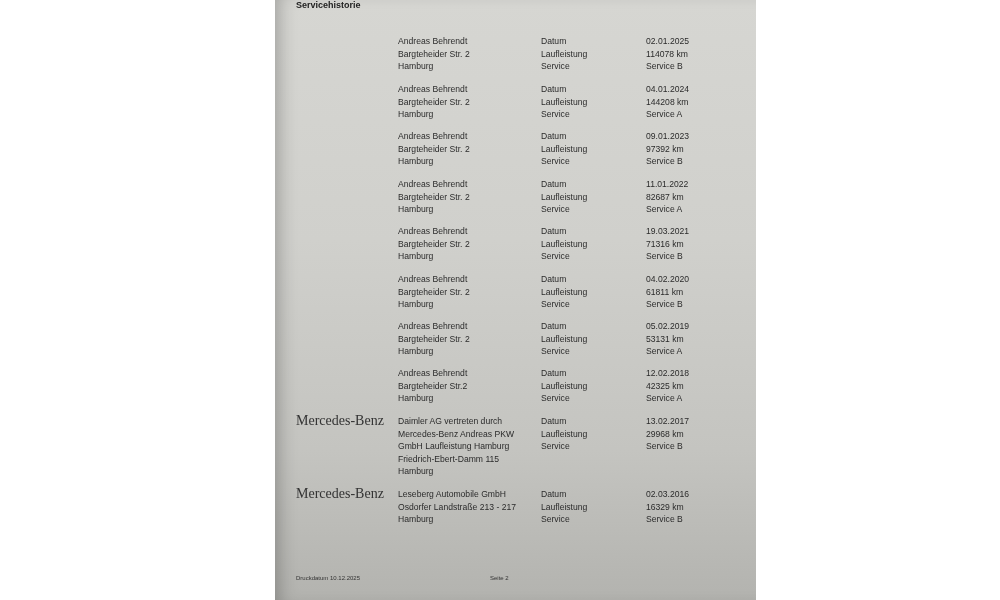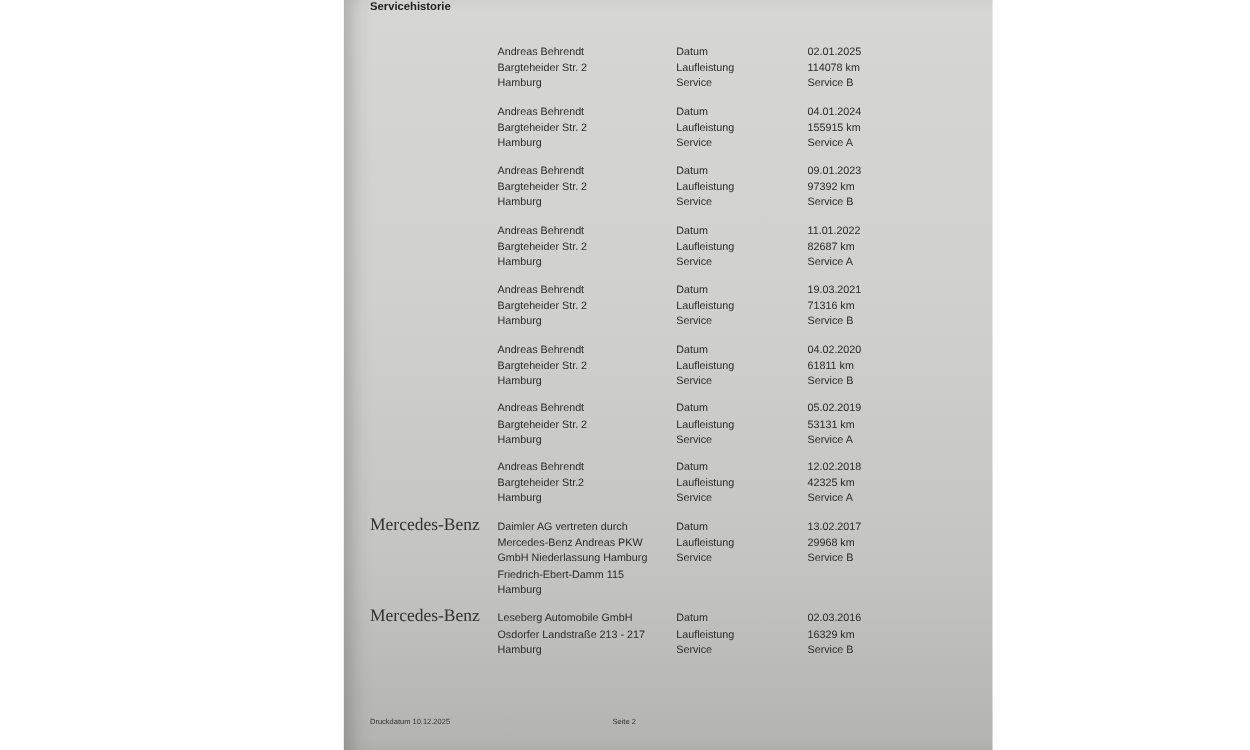--- a/index.html
+++ b/index.html
@@ -1,18 +1,18 @@
 <!DOCTYPE html>
 <html><head>
 <meta charset="utf-8">
 <style>
   html, body { margin:0; padding:0; }
   body { width:1000px; height:600px; background:#ffffff; position:relative; overflow:hidden;
          font-family:"Liberation Sans", sans-serif; }
-  .page { position:absolute; left:275px; top:0; width:519px; height:600px;
+  .page { position:absolute; left:275px; top:0; width:481px; height:600px;
           background: linear-gradient(to bottom, #d6d6d2 0%, #d0d0cc 40%, #c4c4c0 75%, #b3b3af 100%);
           box-shadow: inset 14px 0 18px -10px rgba(0,0,0,0.25); }
   .title { position:absolute; left:21px; top:0px; font-size:9px; font-weight:bold; color:#222; }
   .entry { position:absolute; left:0; width:449px; font-size:8.6px; color:#2b2b2b; line-height:12.5px; }
   .brand { position:absolute; left:21px; top:0; font-family:"Liberation Serif", serif; font-size:14px; color:#333; }
   .addr { position:absolute; left:123px; top:0; }
   .labels { position:absolute; left:266px; top:0; }
   .vals { position:absolute; left:371px; top:0; }
   .line { display:block; white-space:nowrap; }
   .footer { position:absolute; top:575px; font-size:6px; color:#333; }
@@ -47,21 +47,21 @@
       <span class="line">Bargteheider Str. 2</span>
       <span class="line">Hamburg</span>
     </div>
     <div class="labels">
       <span class="line">Datum</span>
       <span class="line">Laufleistung</span>
       <span class="line">Service</span>
     </div>
     <div class="vals">
       <span class="line">04.01.2024</span>
-      <span class="line">155915 km</span>
+      <span class="line">144208 km</span>
       <span class="line">Service A</span>
     </div>
   </div>
 
   <div class="entry" style="top:130px">
     <div class="addr">
       <span class="line">Andreas Behrendt</span>
       <span class="line">Bargteheider Str. 2</span>
       <span class="line">Hamburg</span>
     </div>
@@ -165,21 +165,21 @@
       <span class="line">42325 km</span>
       <span class="line">Service A</span>
     </div>
   </div>
 
   <div class="entry" style="top:415px">
     <div class="brand">Mercedes-Benz</div>
     <div class="addr">
       <span class="line">Daimler AG vertreten durch</span>
       <span class="line">Mercedes-Benz Andreas PKW</span>
-      <span class="line">GmbH Niederlassung Hamburg</span>
+      <span class="line">GmbH Laufleistung Hamburg</span>
       <span class="line">Friedrich-Ebert-Damm 115</span>
       <span class="line">Hamburg</span>
     </div>
     <div class="labels">
       <span class="line">Datum</span>
       <span class="line">Laufleistung</span>
       <span class="line">Service</span>
     </div>
     <div class="vals">
       <span class="line">13.02.2017</span>

